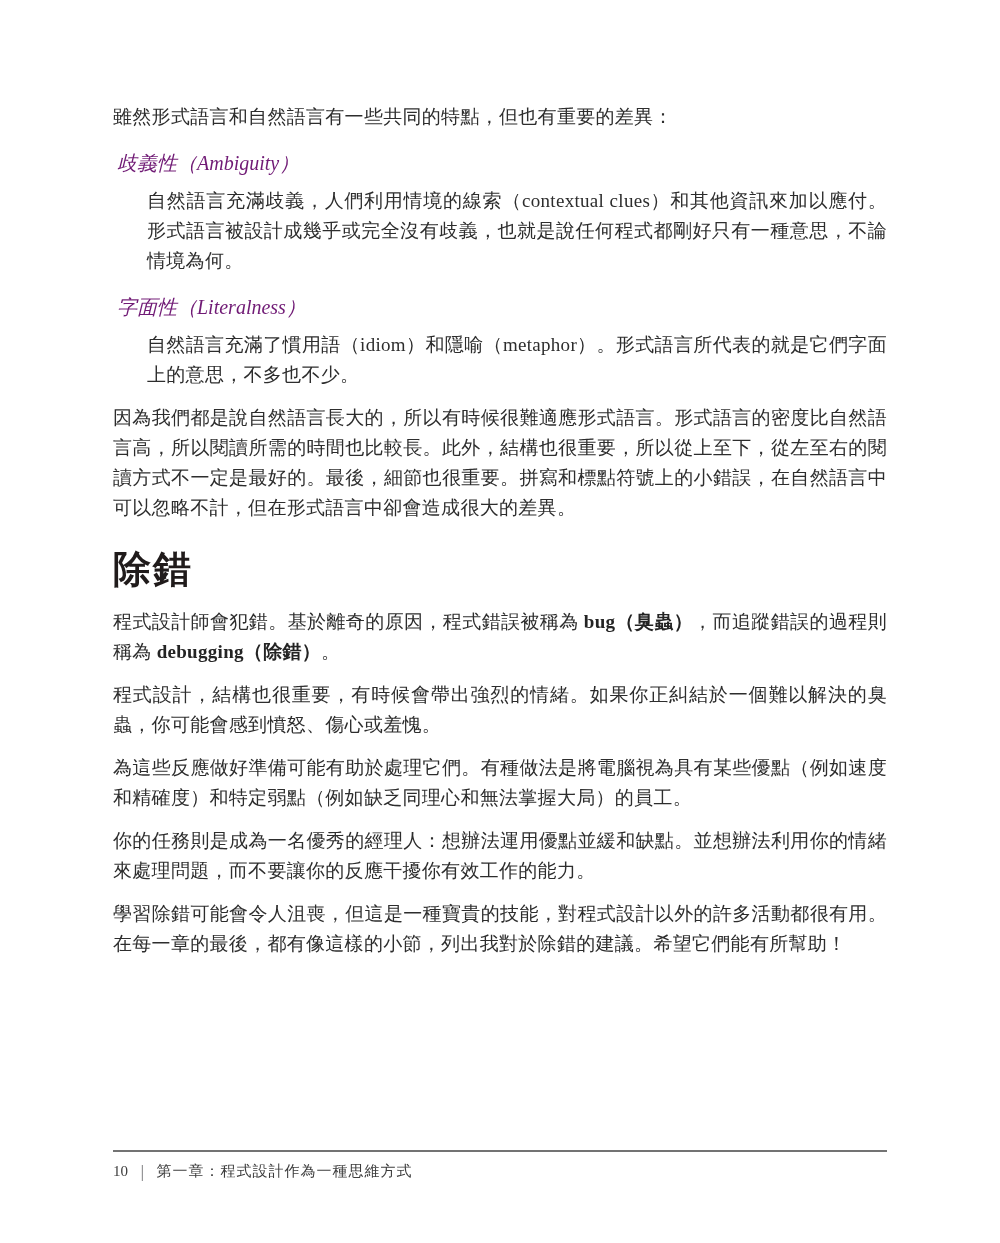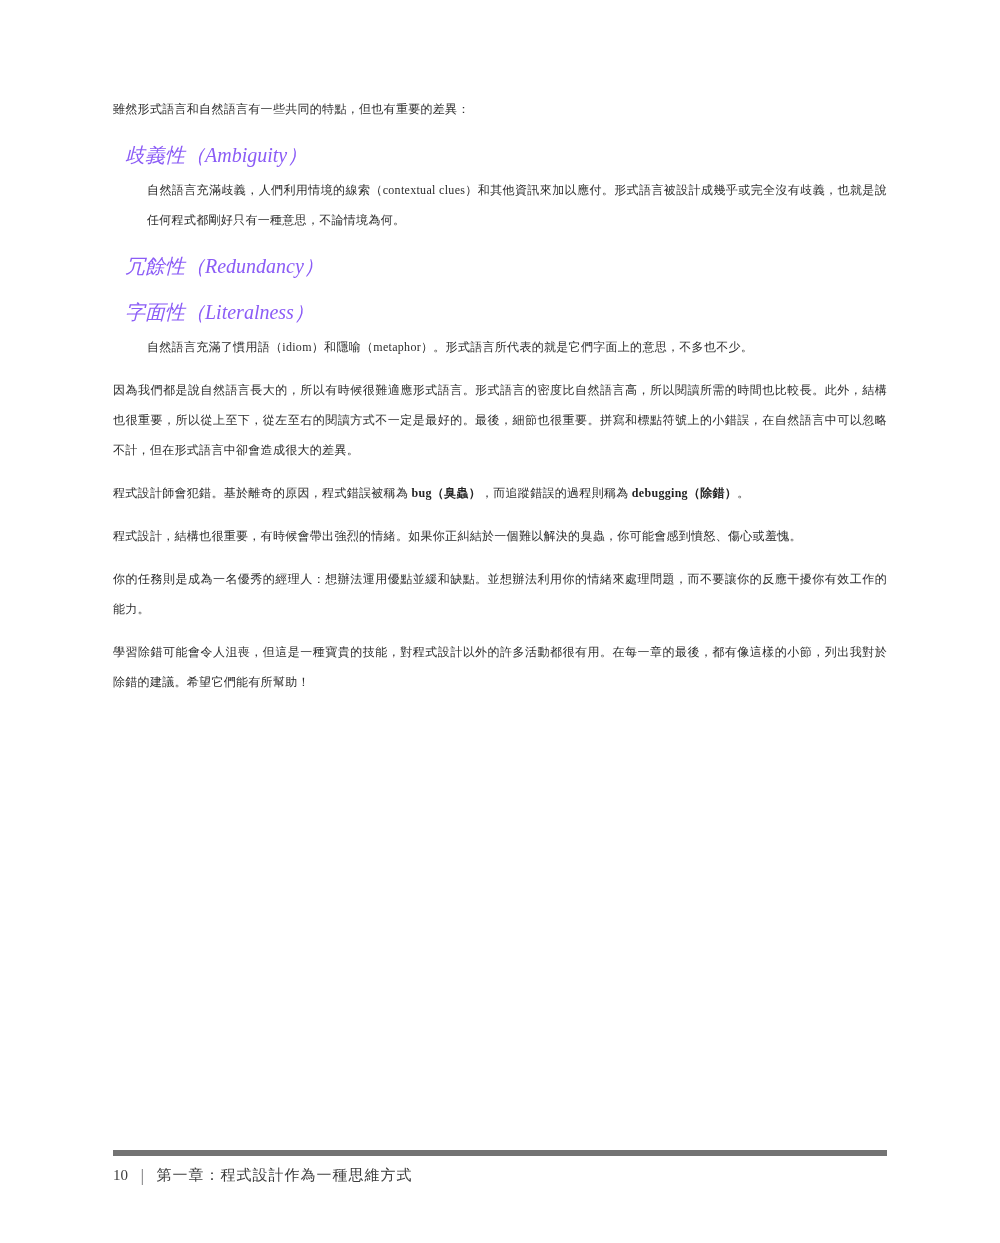--- a/index.html
+++ b/index.html
@@ -20,32 +20,32 @@
     height: 1243px;
     background: #ffffff;
   }
   .content {
     position: absolute;
     left: 113px;
     top: 94px;
     width: 774px;
   }
   p.body {
-    font-size: 12px;
+    font-size: 19px;
     line-height: 30px;
     text-align: justify;
     letter-spacing: 0.3px;
-    margin: 0 0 13px 0;
+    margin: 8px 0 13px 0;
   }
   p.term {
     font-size: 20px;
     line-height: 30px;
     font-style: italic;
-    margin: 16px 0 5px 12px;
-    color: #8b5cf6;
+    margin: 16px 0 5px 4px;
+    color: #701a75;
   }
   p.definition {
     margin-left: 34px;
   }
   h1.section-heading {
     font-family: "Liberation Sans", sans-serif;
     font-size: 38px;
     line-height: 44px;
     font-weight: bold;
     color: #201b1b;
@@ -55,21 +55,21 @@
   .body b {
     font-weight: bold;
     color: #242424;
     font-family: Liberation Serif, serif;
   }
   .footer {
     position: absolute;
     left: 113px;
     top: 1150px;
     width: 774px;
-    border-top: 6px solid #737373;
+    border-top: 2px solid #737373;
     padding-top: 8px;
     font-size: 15px;
     line-height: 22px;
     color: #3c3c3c;
     white-space: nowrap;
   }
   .footer .pagenum {
     font-family: "Liberation Serif", serif;
   }
   .footer .sep {
@@ -89,35 +89,36 @@
   <div class="content">
 
     <p class="body">雖然形式語言和自然語言有一些共同的特點，但也有重要的差異：</p>
 
     <div>
       <p class="term">歧義性（Ambiguity）</p>
       <p class="body definition">自然語言充滿歧義，人們利用情境的線索（contextual clues）和其他資訊來加以應付。形式語言被設計成幾乎或完全沒有歧義，也就是說任何程式都剛好只有一種意思，不論情境為何。</p>
     </div>
 
     <div>
-      <p class="term">冗餘性（Redundancy）</p>
     </div>
 
     <div>
       <p class="term">字面性（Literalness）</p>
       <p class="body definition">自然語言充滿了慣用語（idiom）和隱喻（metaphor）。形式語言所代表的就是它們字面上的意思，不多也不少。</p>
     </div>
 
     <p class="body">因為我們都是說自然語言長大的，所以有時候很難適應形式語言。形式語言的密度比自然語言高，所以閱讀所需的時間也比較長。此外，結構也很重要，所以從上至下，從左至右的閱讀方式不一定是最好的。最後，細節也很重要。拼寫和標點符號上的小錯誤，在自然語言中可以忽略不計，但在形式語言中卻會造成很大的差異。</p>
 
+    <h1 class="section-heading">除錯</h1>
 
     <p class="body"><span>程式設計師會犯錯。基於離奇的原因，程式錯誤被稱為 </span><b>bug（臭蟲）</b><span>，而追蹤錯誤的過程則稱為 </span><b>debugging（除錯）</b><span>。</span></p>
 
     <p class="body">程式設計，結構也很重要，有時候會帶出強烈的情緒。如果你正糾結於一個難以解決的臭蟲，你可能會感到憤怒、傷心或羞愧。</p>
 
+    <p class="body">為這些反應做好準備可能有助於處理它們。有種做法是將電腦視為具有某些優點（例如速度和精確度）和特定弱點（例如缺乏同理心和無法掌握大局）的員工。</p>
 
     <p class="body">你的任務則是成為一名優秀的經理人：想辦法運用優點並緩和缺點。並想辦法利用你的情緒來處理問題，而不要讓你的反應干擾你有效工作的能力。</p>
 
     <p class="body">學習除錯可能會令人沮喪，但這是一種寶貴的技能，對程式設計以外的許多活動都很有用。在每一章的最後，都有像這樣的小節，列出我對於除錯的建議。希望它們能有所幫助！</p>
 
   </div>
 
   <div class="footer">
     <span class="pagenum">10</span>
     <span class="sep">|</span>

